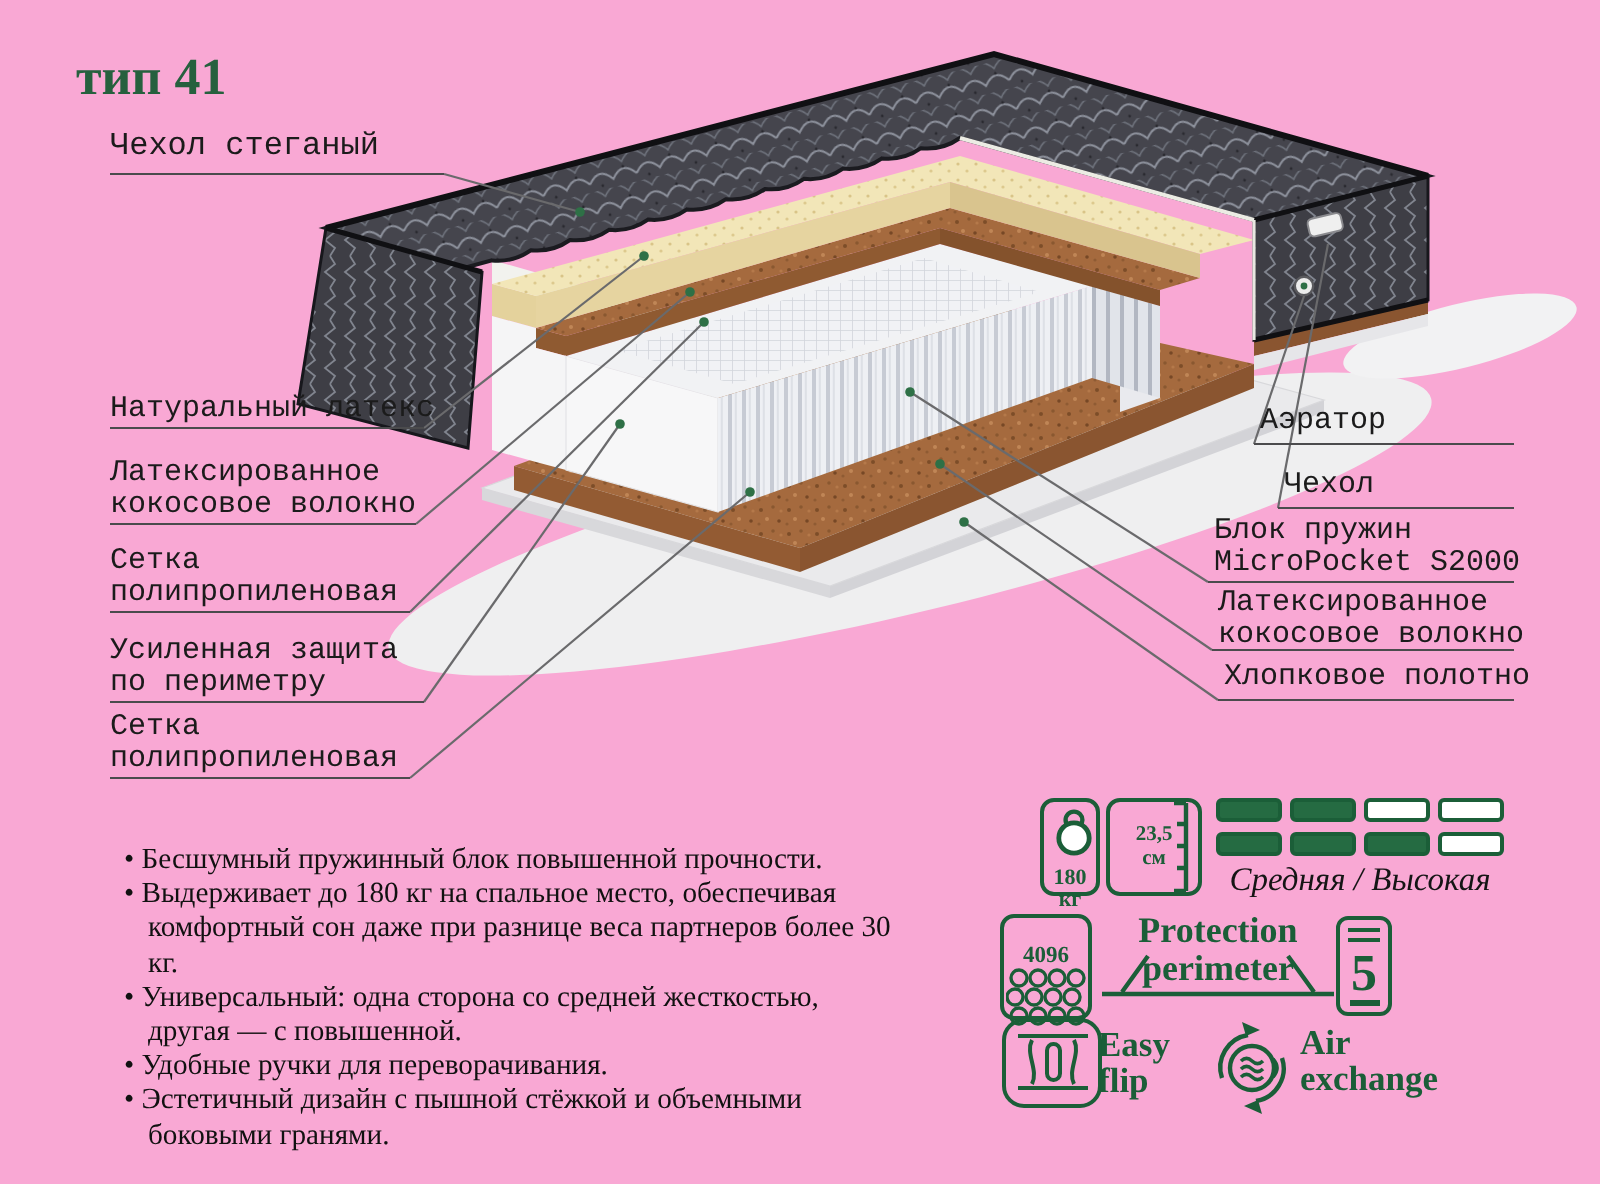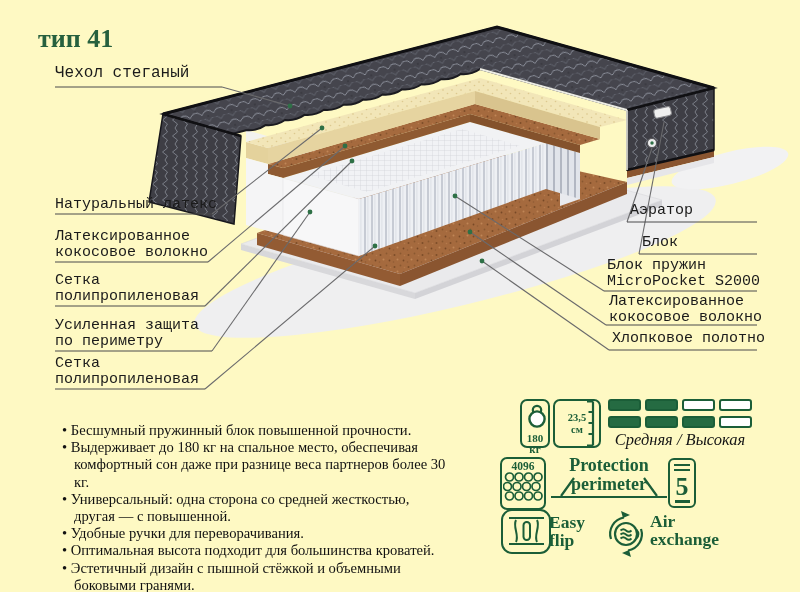--- a/index.html
+++ b/index.html
@@ -1,16 +1,16 @@
 <!DOCTYPE html>
 <html><head>
 <meta charset="utf-8">
 <style>
   html,body{margin:0;padding:0;background:#fff;}
-  .stage{position:relative;width:800px;height:592px;background:#fef9c3;overflow:hidden;
+  .stage{position:relative;width:800px;height:592px;background:#f9a8d4;overflow:hidden;
          font-family:"Liberation Serif","DejaVu Serif",serif;}
   .illus{position:absolute;left:0;top:0;}
   .title{position:absolute;left:38px;top:24px;font-size:26px;font-weight:bold;color:#26603e;}
   .callout{position:absolute;color:#1b1b1b;font-size:15px;line-height:15.5px;white-space:nowrap;}
   .callout.cover{font-size:16px;}
   .callout .cl{display:block;font-family:Liberation Mono, monospace;}
   .features{position:absolute;left:46px;top:406px;width:424px;color:#111;
             font-size:14.6px;line-height:17.2px;}
   .features ul{margin:16px;padding:0;list-style:none;}
   .features li{padding-left:12px;text-indent:-12px;white-space:pre-line;}
@@ -21,21 +21,21 @@
   .hv{padding-top:11px;}
   .hv div{font-size:10.5px;font-weight:bold;color:#1b5e38;line-height:11.5px;}
   .ruler{position:absolute;}
   .pill-rows{position:absolute;left:608px;top:399px;}
   .pill-row{height:12px;margin-bottom:5px;white-space:nowrap;}
   .pill{display:inline-block;box-sizing:border-box;width:33px;height:12px;margin-right:4px;
         border:2px solid #1b5e38;border-radius:3px;background:#fff;vertical-align:top;}
   .pill.filled{background:#256b42;}
   .firmness-label{position:absolute;left:600px;top:430px;width:160px;text-align:center;
                   font-size:16.5px;color:#151515;white-space:nowrap;font-style:italic;}
-  .springs-badge .spec-small{margin-top:2px;}
+  .springs-badge .spec-small{margin-top:14px;}
   .prot{position:absolute;left:552px;top:456px;width:114px;text-align:center;color:#1b5e38;
         font-weight:bold;font-size:18px;line-height:19px;}
   .badge5{padding-top:1px;}
   .badge5 .b5line{height:2px;background:#1b5e38;margin:3px 4px 0;}
   .badge5 .b5num{font-size:26px;line-height:27px;font-weight:bold;color:#1b5e38;margin-top:2px;}
   .badge5 .b5under{width:15px;height:2.5px;background:#1b5e38;margin:0 auto;}
   .icolabel{position:absolute;text-align:left;color:#1b5e38;font-weight:bold;
             font-size:17.5px;line-height:18px;}
   .icolabel span{display:block;}
 </style>
@@ -221,21 +221,21 @@
     <span class="cl">по периметру</span>
   </div>
   <div class="callout" style="left:55px;top:356px">
     <span class="cl">Сетка</span>
     <span class="cl">полипропиленовая</span>
   </div>
   <div class="callout" style="left:630px;top:203px">
     <span class="cl">Аэратор</span>
   </div>
   <div class="callout" style="left:642px;top:235px">
-    <span class="cl">Блок</span>
+    <span class="cl">Чехол</span>
   </div>
   <div class="callout" style="left:607px;top:258px">
     <span class="cl">Блок пружин</span>
     <span class="cl">MicroPocket S2000</span>
   </div>
   <div class="callout" style="left:609px;top:294px">
     <span class="cl">Латексированное</span>
     <span class="cl">кокосовое волокно</span>
   </div>
   <div class="callout" style="left:612px;top:331px">
@@ -243,21 +243,20 @@
   </div>
 
   <div class="features">
     <ul>
       <li>Бесшумный пружинный блок повышенной прочности.</li>
       <li>Выдерживает до 180 кг на спальное место, обеспечивая
 комфортный сон даже при разнице веса партнеров более 30 кг.</li>
       <li>Универсальный: одна сторона со средней жесткостью,
 другая — с повышенной.</li>
       <li>Удобные ручки для переворачивания.</li>
-      <li>Оптимальная высота подходит для большинства кроватей.</li>
       <li>Эстетичный дизайн с пышной стёжкой и объемными
 боковыми гранями.</li>
     </ul>
   </div>
 
   <div class="spec-box" style="left:520px;top:399px;width:30px;height:49px">
     <svg width="30" height="26" viewBox="0 0 30 26" style="margin-top:2px">
       <circle cx="15" cy="7" r="4.2" fill="none" stroke="#1b5e38" stroke-width="2.2"></circle>
       <circle cx="15" cy="16" r="7.6" fill="#ffffff" stroke="#1b5e38" stroke-width="2.4"></circle>
     </svg>

